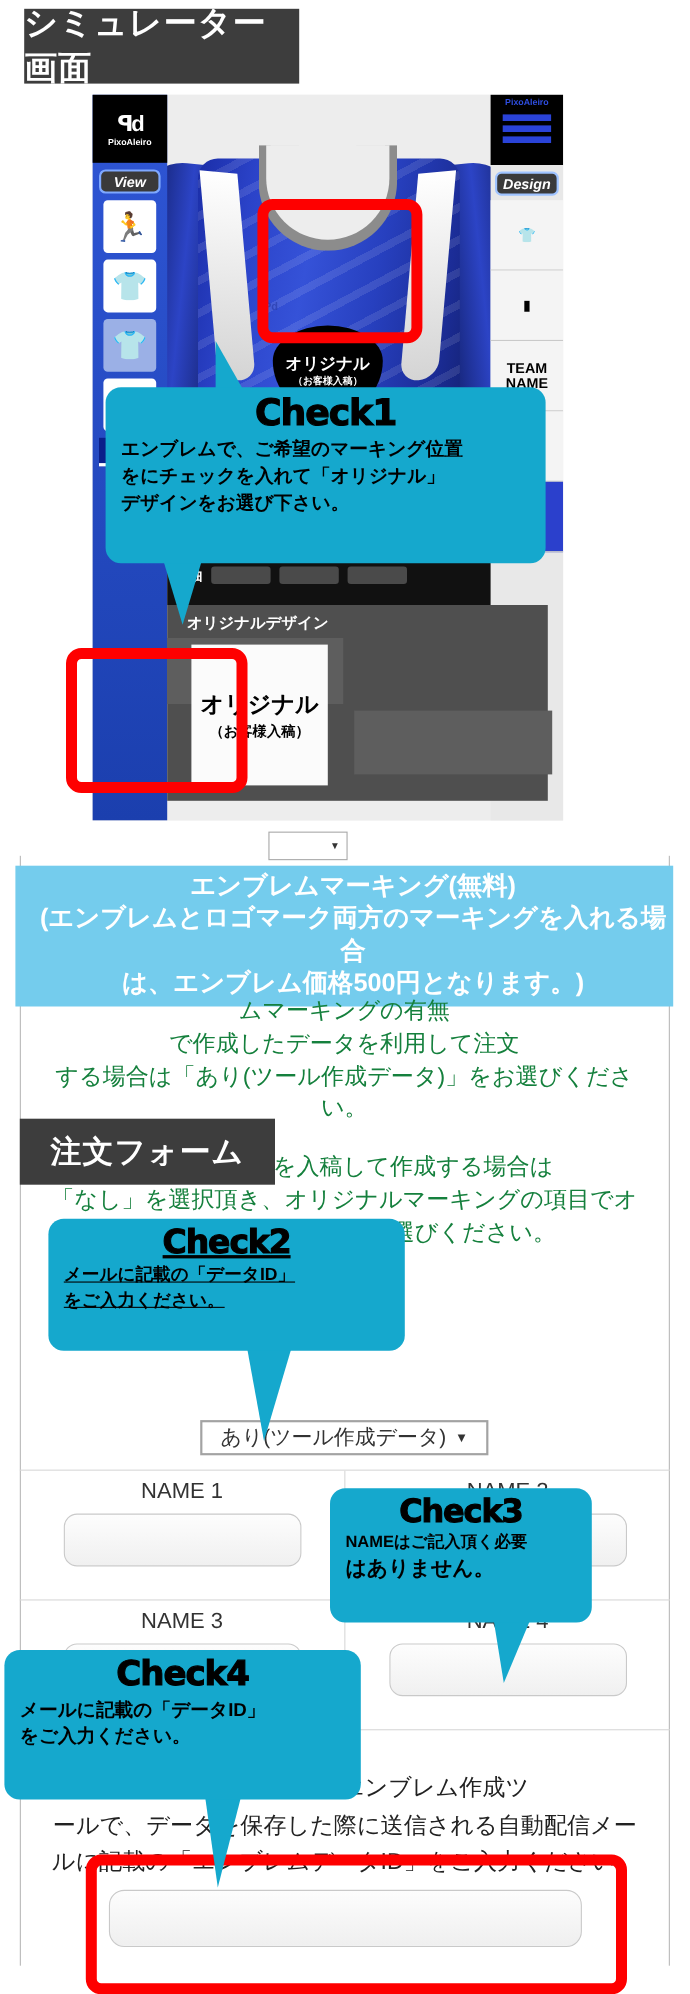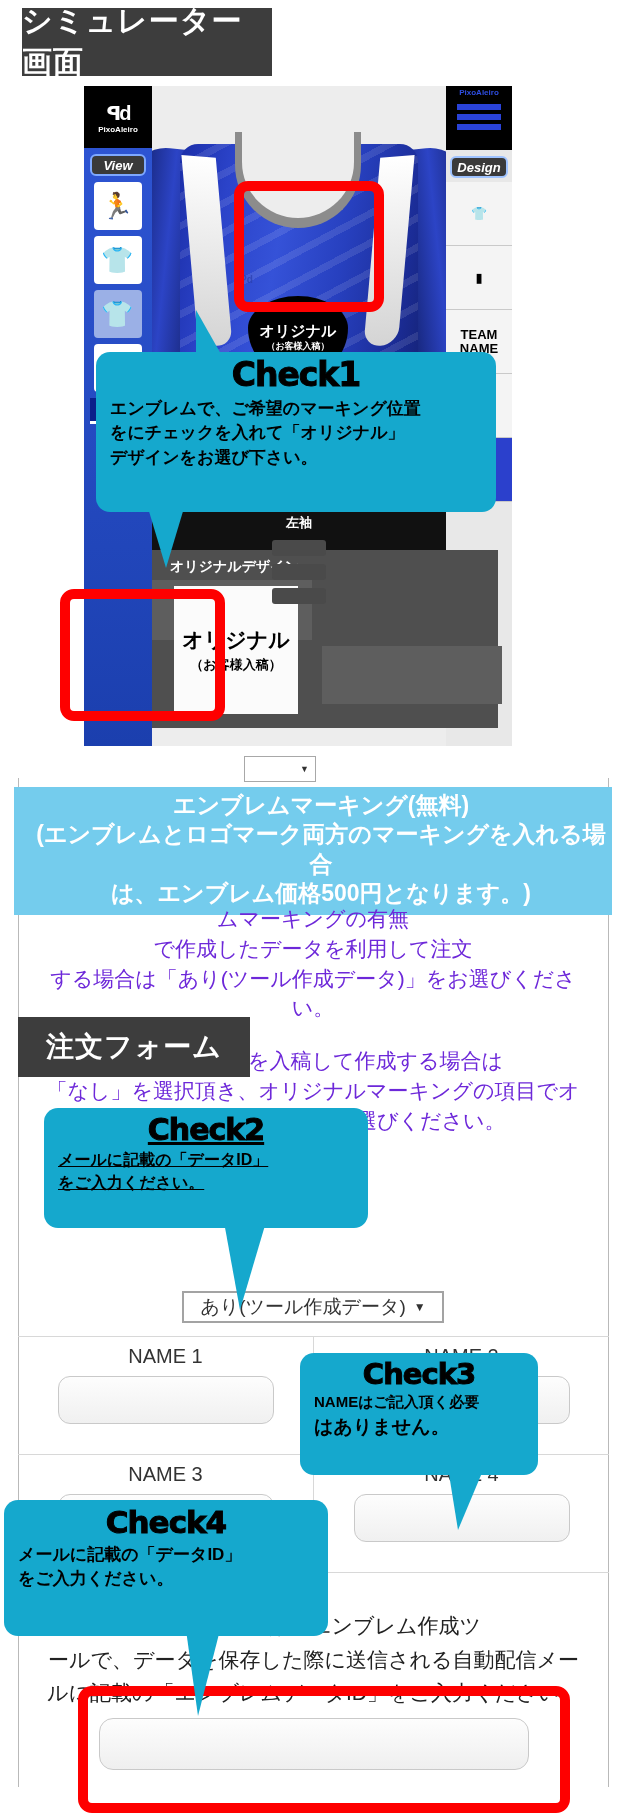--- a/index.html
+++ b/index.html
@@ -188,21 +188,21 @@
   #ctrl{
     position:absolute; left:68px; right:66px; bottom:196px; height:66px;
     background:#111; z-index:12; color:#fff; font-size:13px; font-weight:700;
     padding:4px 6px;
   }
   .ck{display:inline-flex;align-items:center;gap:3px;margin-right:8px;}
   .ckbox{
     width:22px;height:20px;background:#fff;border:1px solid #888;border-radius:3px;
     color:#000;font-size:15px;display:flex;align-items:center;justify-content:center;
   }
-  #ctrl .row2{margin-top:6px;display:flex;align-items:center;gap:8px;flex-direction:column;}
+  #ctrl .row2{margin-top:6px;display:flex;align-items:center;gap:8px;}
   .ctrlbtn{width:54px;height:16px;background:#4a4a4a;border-radius:3px;}
 
   
   #tray{
     position:absolute; left:68px; right:14px; bottom:18px; height:178px;
     background:#4f4f4f; z-index:11;
   }
   #tray .ttl{color:#fff;font-size:14px;font-weight:700;padding:8px 0 6px 18px;}
   #tray .swatch{
     position:absolute; left:22px; top:36px; width:124px; height:128px;
@@ -230,21 +230,21 @@
     padding-right:6px; font-size:11px; color:#333;
   }
   .cyan-head{
     position:absolute; left:14px; top:35px; width:598px;
     background:#74cced; color:#fff; text-align:center;
     font-size:23px; font-weight:700; line-height:1.28;
     padding:4px 2px 6px 18px;
   }
   .ftext{
     position:absolute; left:14px; width:598px;
-    text-align:center; font-size:21px; color:#6d28d9; line-height:1.42;
+    text-align:center; font-size:21px; color:#15803d; line-height:1.42;
   }
   .sel-main{
     position:absolute; left:182px; top:1291px; width:262px; height:32px;
     border:2px solid #a3a3a3; background:#fff;
     display:flex;align-items:center;justify-content:center;gap:8px;
     font-size:19px;color:#333;
   }
   .grid-row{
     position:absolute; left:18px; width:591px;
     border-top:1px solid #d8d8d8;

